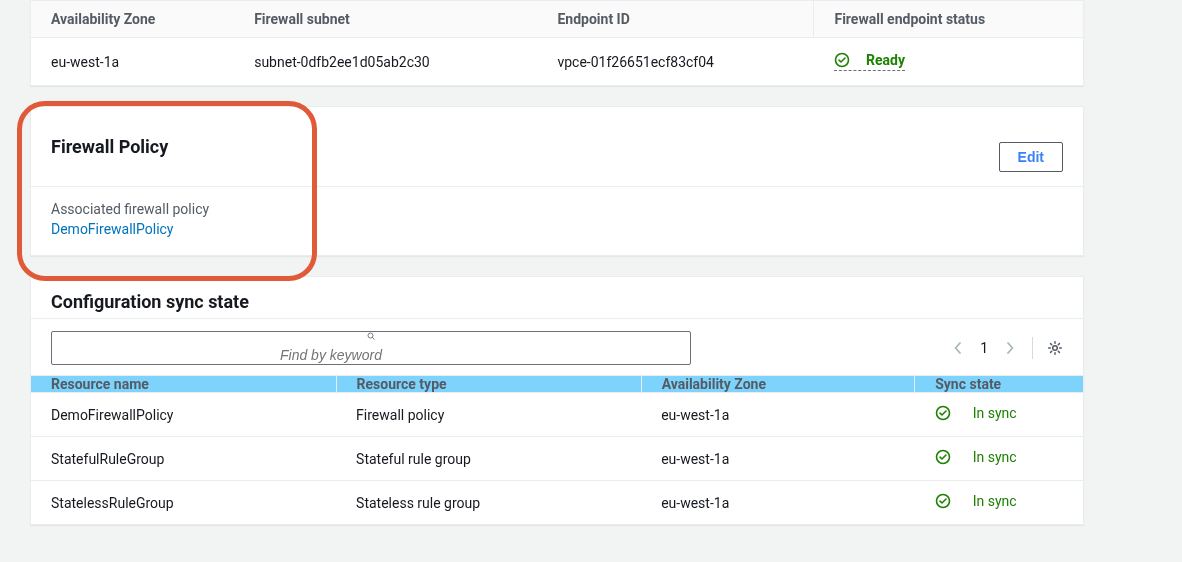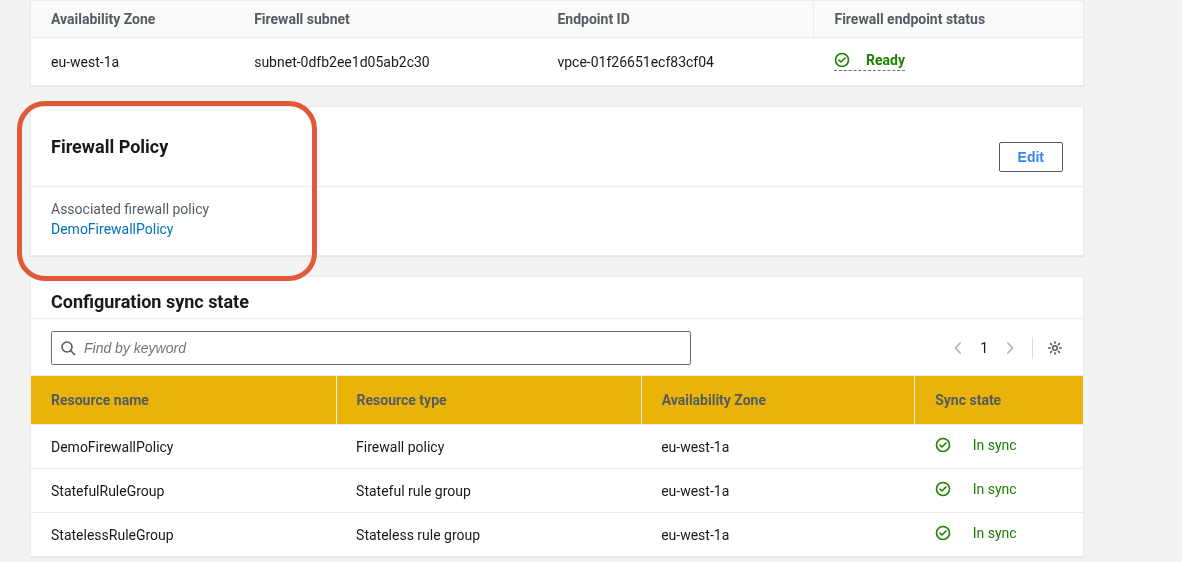--- a/index.html
+++ b/index.html
@@ -120,20 +120,21 @@
   }
   .search-box {
     display: flex;
     align-items: center;
     border: 1px solid #687078;
     border-radius: 2px;
     width: 640px;
     height: 34px;
     padding: 0 8px;
     gap: 6px;
+    flex-direction: column;
   }
   .search-box input {
     border: none;
     outline: none;
     flex: 1;
     font-size: 14px;
     font-style: italic;
     color: #555;
   }
   .search-box svg { width: 16px; height: 16px; color: #545b64; }
@@ -151,24 +152,24 @@
 
   
   table.cfg {
     width: 100%;
     border-collapse: collapse;
   }
   table.cfg th {
     text-align: left;
     color: #545b64;
     font-weight: 700;
-    padding: 16px 20px;
+    padding: 0 20px;
     border-top: 1px solid #eaeded;
     border-bottom: 1px solid #eaeded;
-    background: #eab308;
+    background: #7dd3fc;
   }
   table.cfg th + th { border-left: 1px solid #eaeded; }
   table.cfg td {
     padding: 12px 20px;
     border-top: 1px solid #eaeded;
   }
   .sync-cell {
     display: inline-flex;
     align-items: center;
     gap: 22px;

